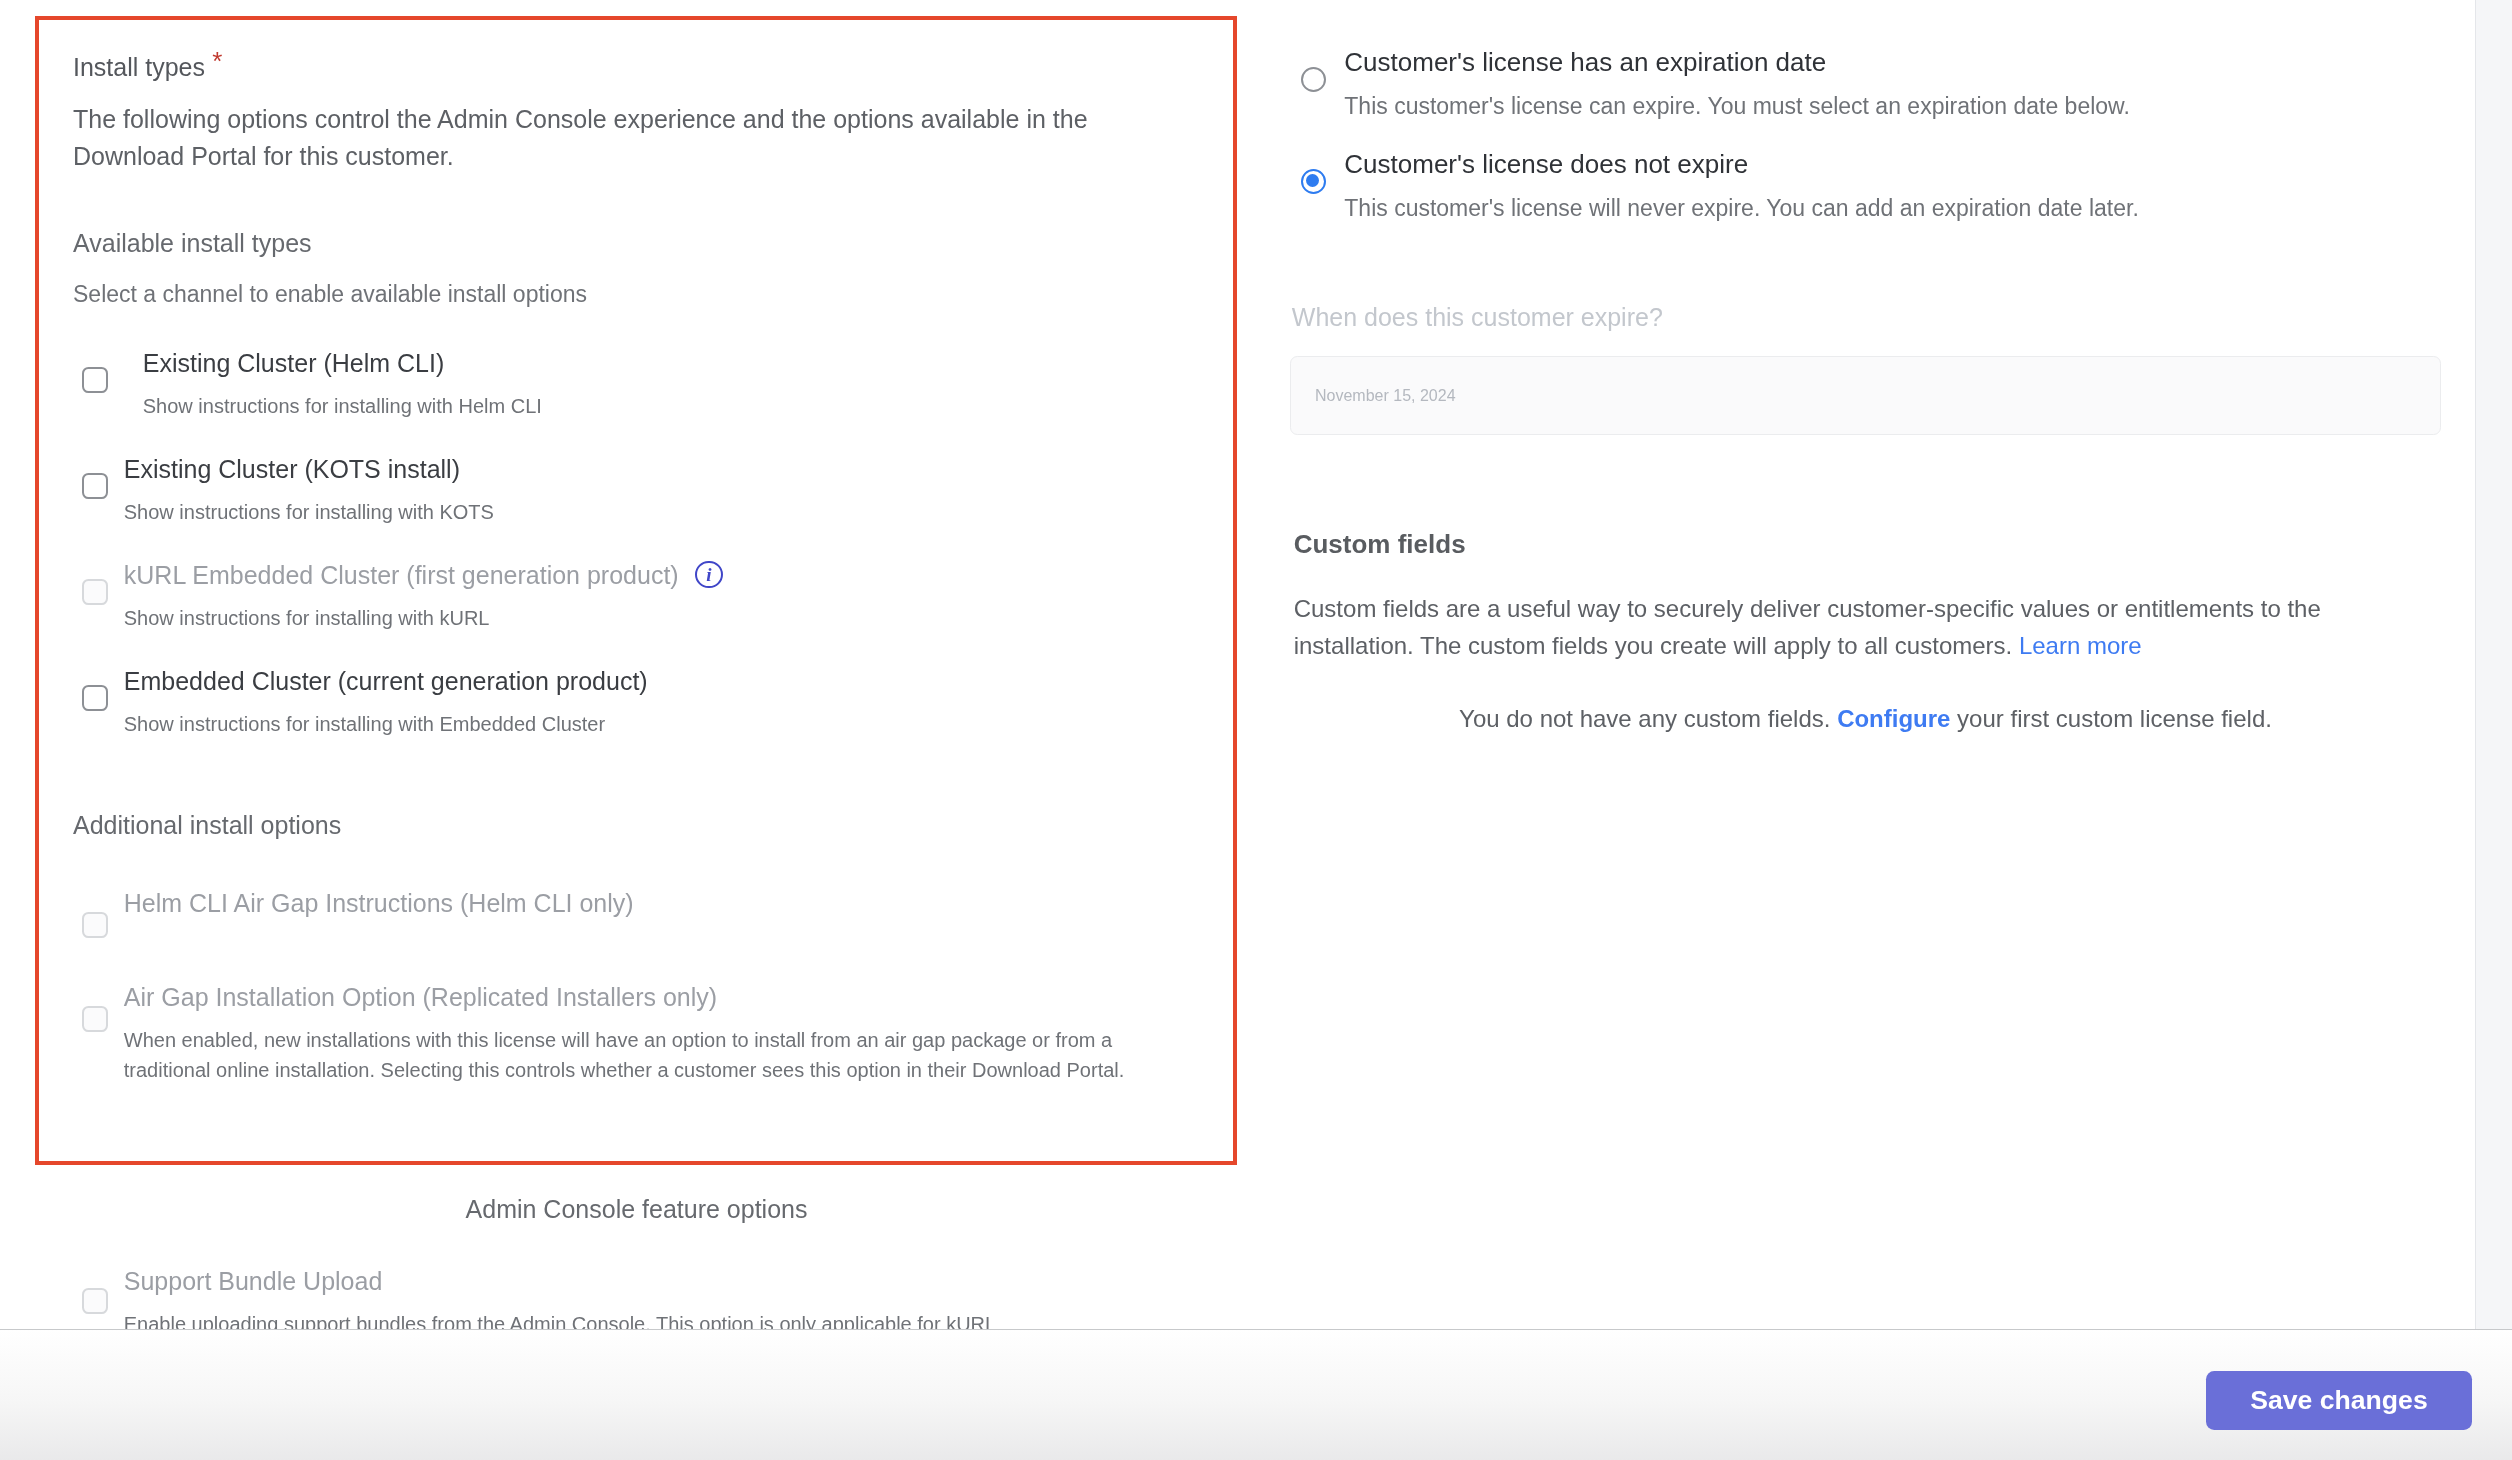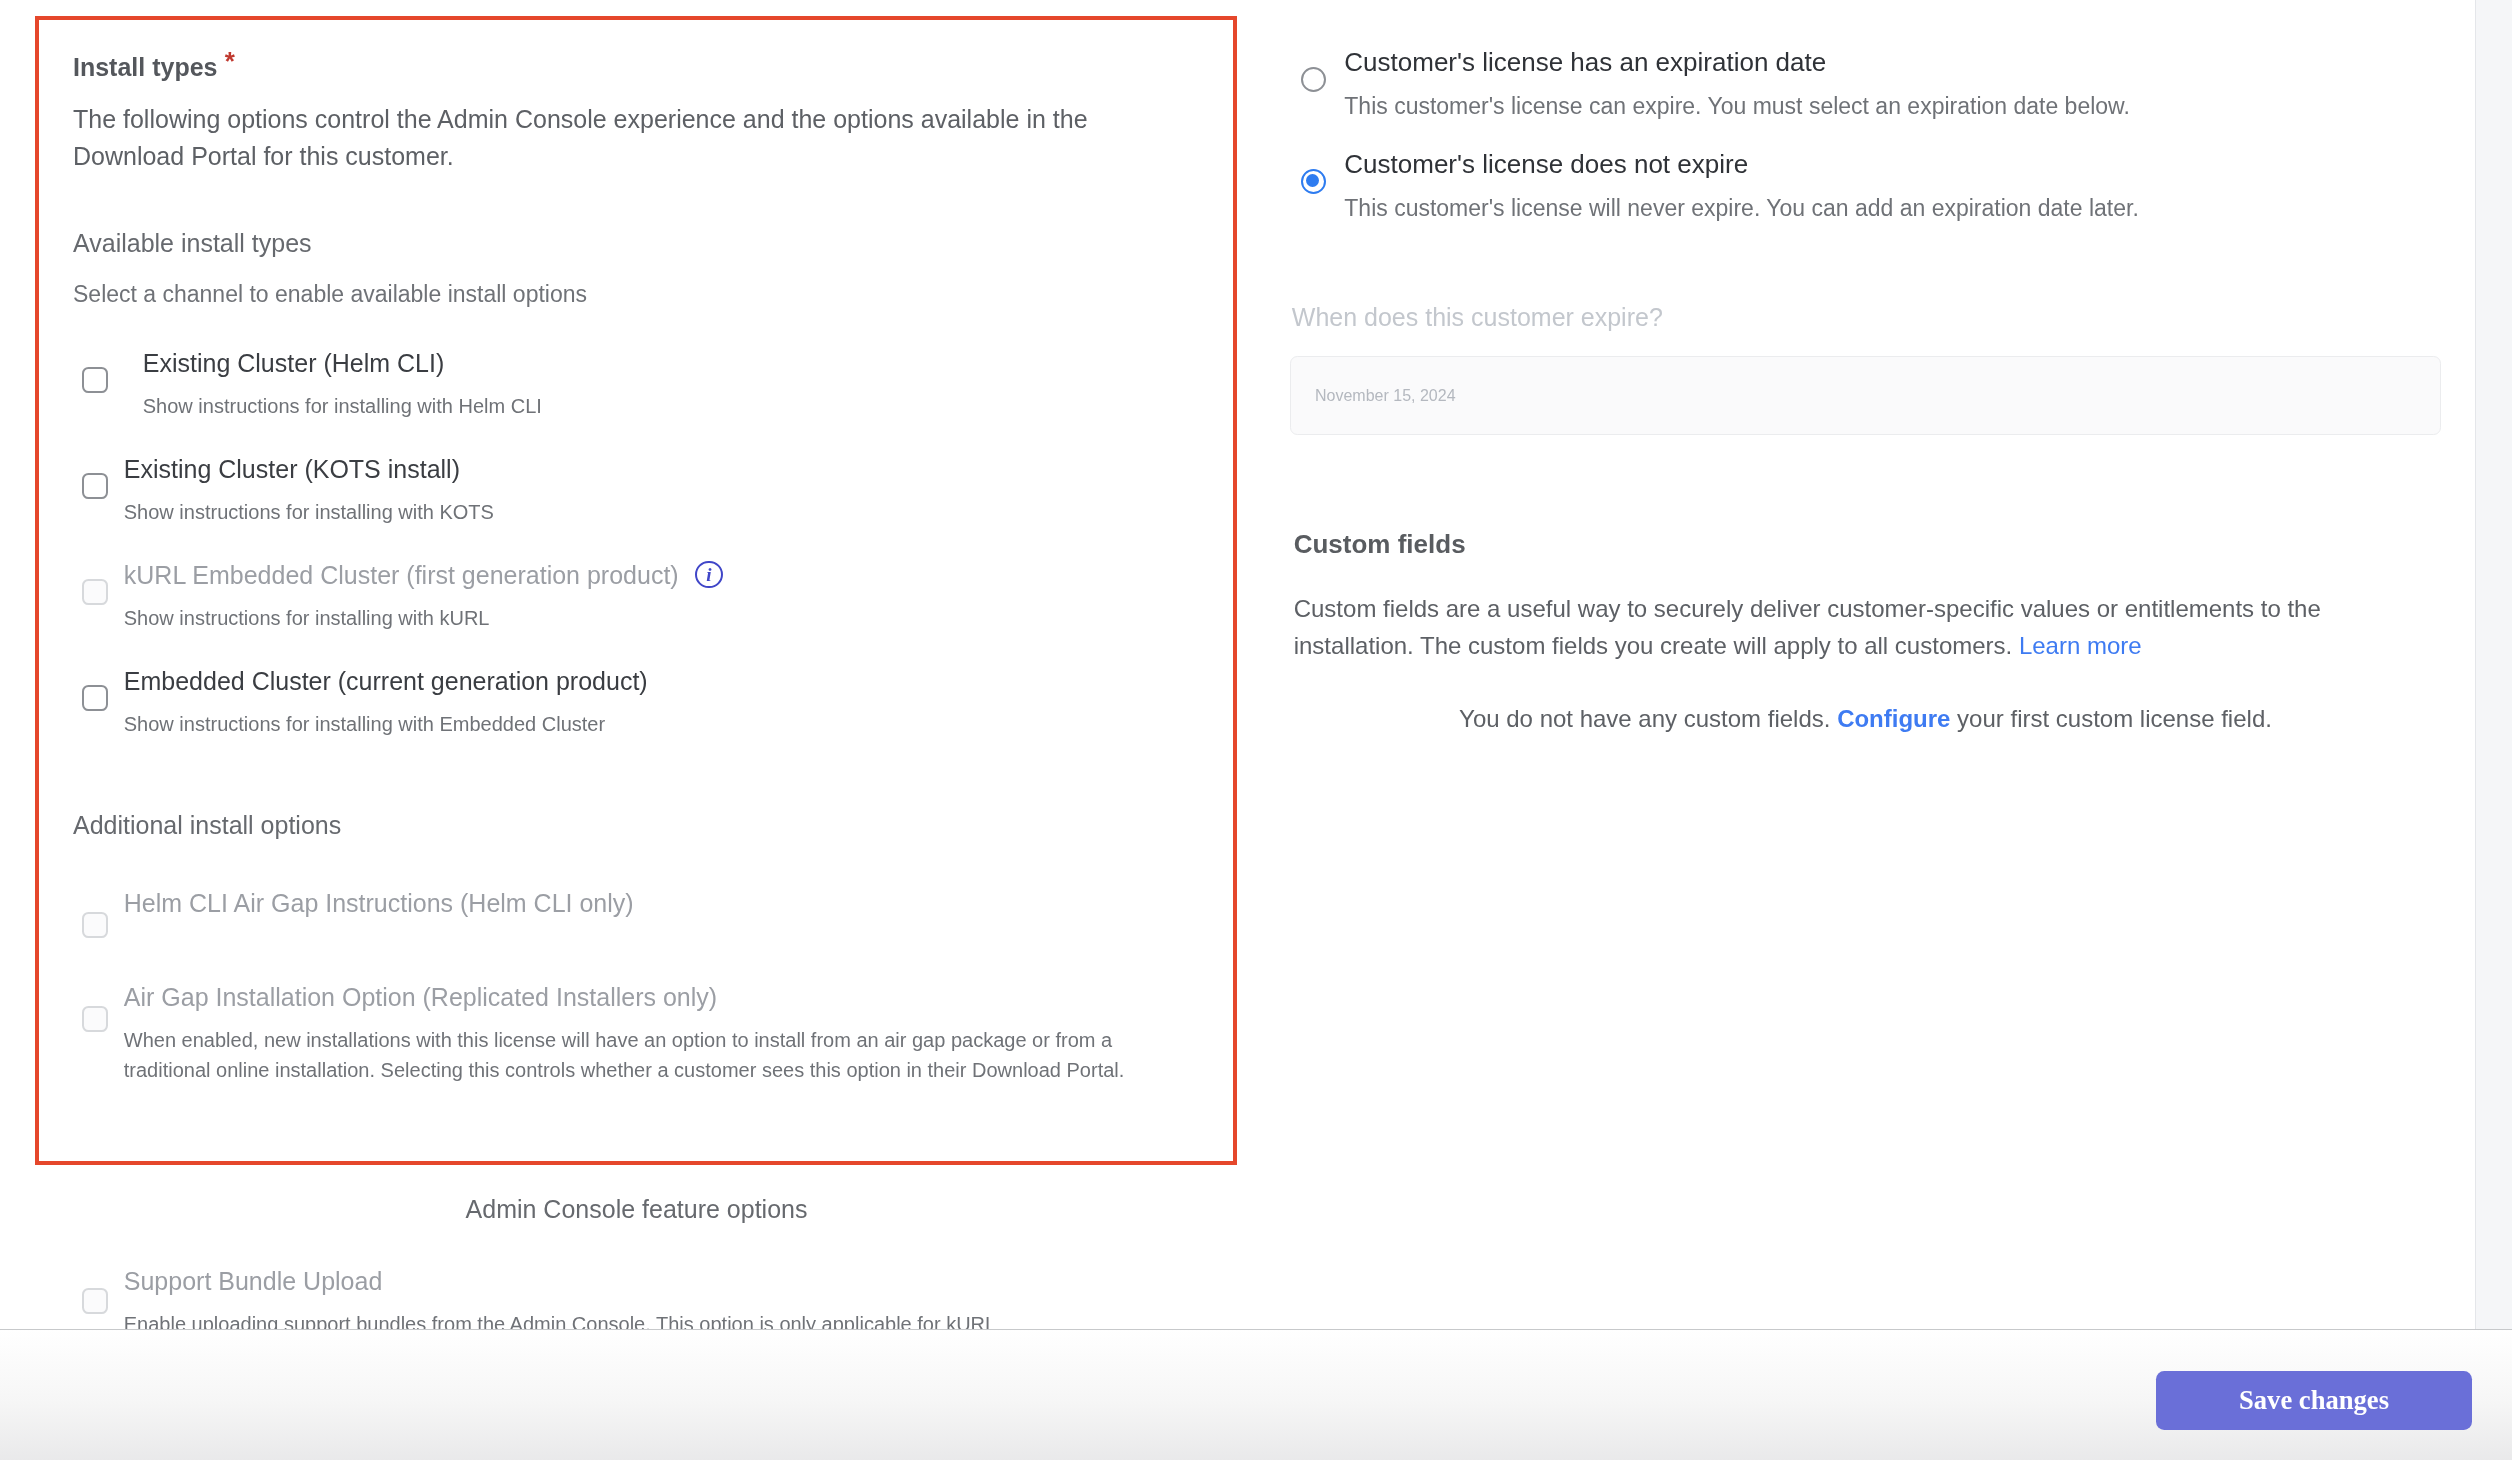--- a/index.html
+++ b/index.html
@@ -17,21 +17,21 @@
 
   
   .red-box {
     position: absolute; left: 35px; top: 15.6px;
     width: 1202px; height: 1149px;
     border: 4.6px solid #e5472b;
     padding: 24px 37px 0 34px;
   }
   .left-below-box { position: absolute; left: 73px; top: 1193px; width: 1127px; }
 
-  .h-main { font-size: 25px; font-weight: 700; color: #54575c; line-height: 35px; }
+  .h-main { font-size: 25px; font-weight: 400; color: #54575c; line-height: 35px; }
   .req-mark { color: #c0392f; font-size: 26px; vertical-align: 5.5px; margin-left: 7.3px; }
   .intro { margin-top: 16.5px; font-size: 25px; color: #5d6065; line-height: 37px; max-width: 1122px; }
 
   .section-hdr { font-size: 25px; color: #66696e; line-height: 33px; }
   .section-sub { margin-top: 20px; font-size: 23px; color: #6f7277; line-height: 29px; }
 
   .opt-row { display: flex; align-items: flex-start; margin-left: 9.2px; }
   .opt-row .cbx { flex: 0 0 26px; margin-top: 21px; }
   .cbx {
     width: 26px; height: 26px; border-radius: 6.4px;
@@ -106,25 +106,25 @@
   }
 
   
   .footer {
     position: absolute; left: 0; top: 1329px; width: 2512px; height: 132px;
     border-top: 1.8px solid #c7c9cb;
     background: linear-gradient(180deg, #ffffff 0%, #f6f6f6 55%, #e9e9ea 100%);
   }
   .save-btn {
     position: absolute; right: 40px; top: 41px;
-    width: 316px; height: 59px;
+    width: 266px; height: 59px;
     background: #6a6fd8; color: #ffffff;
     border: none; border-radius: 8.2px;
     font-size: 26.6px; font-weight: 700;
-    font-family: Liberation Serif, serif;
+    font-family: Liberation Sans, sans-serif;
     cursor: pointer;
   }
 </style>
 </head>
 <body>
 
 <div id="app">
 
   <div class="scroll-area">
 

